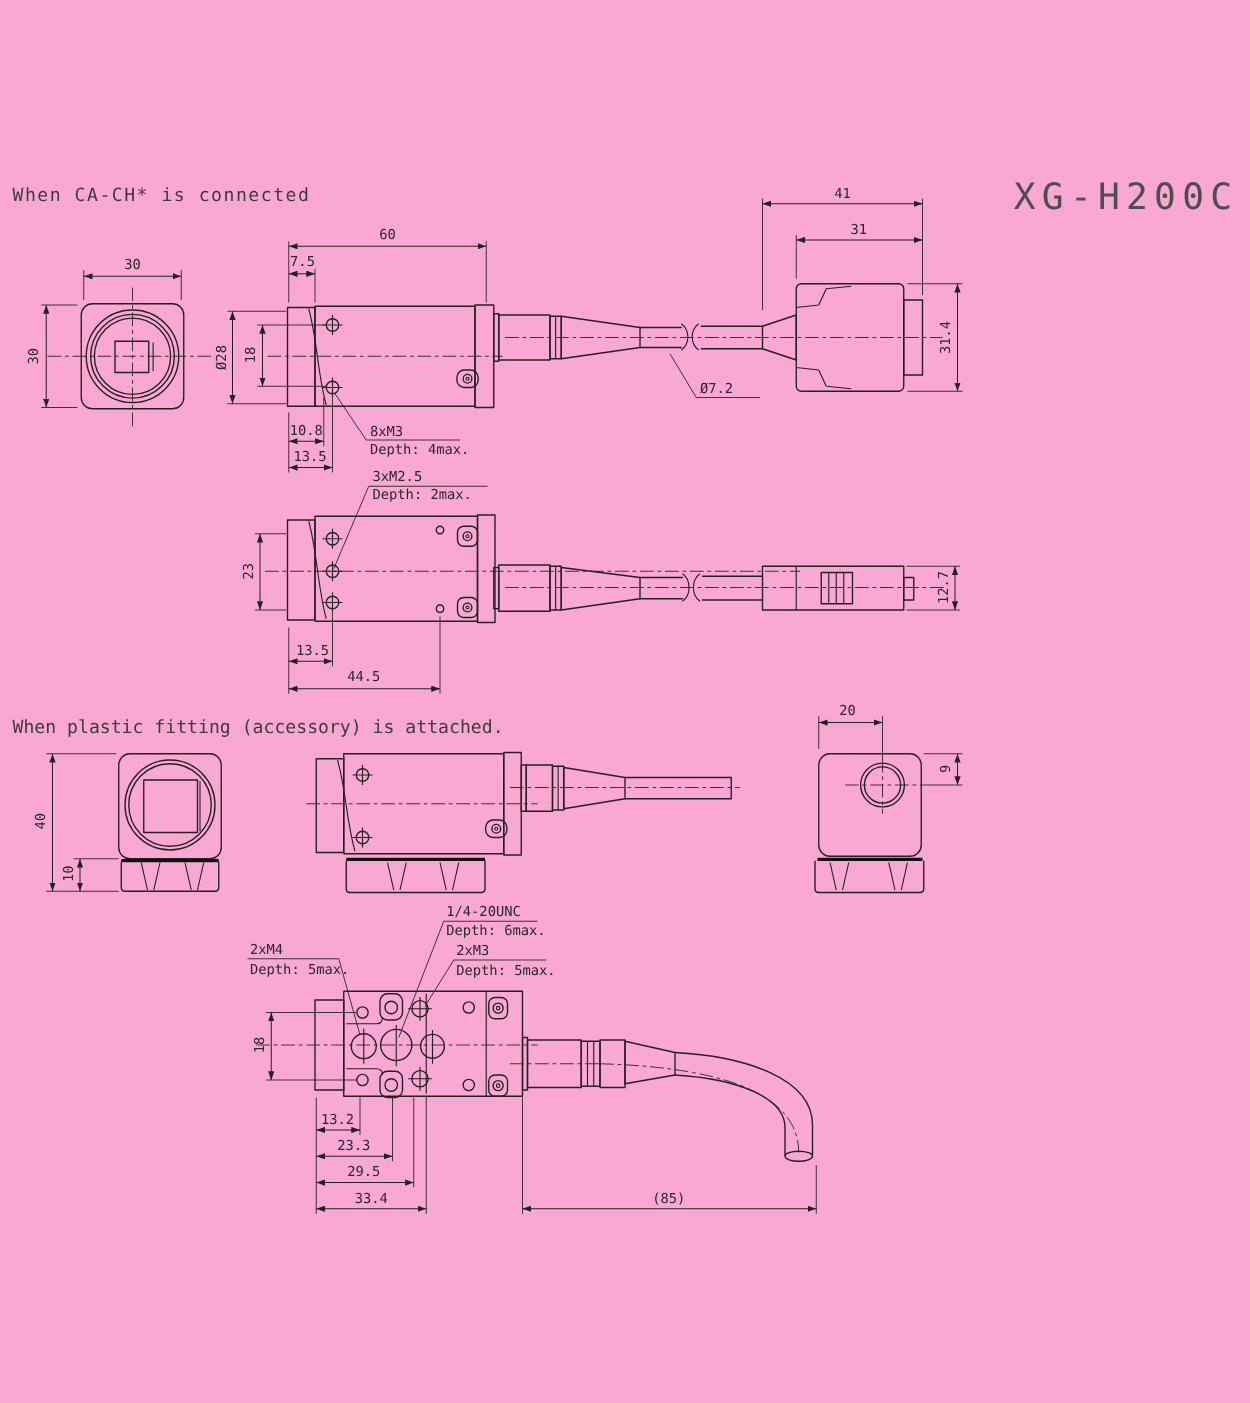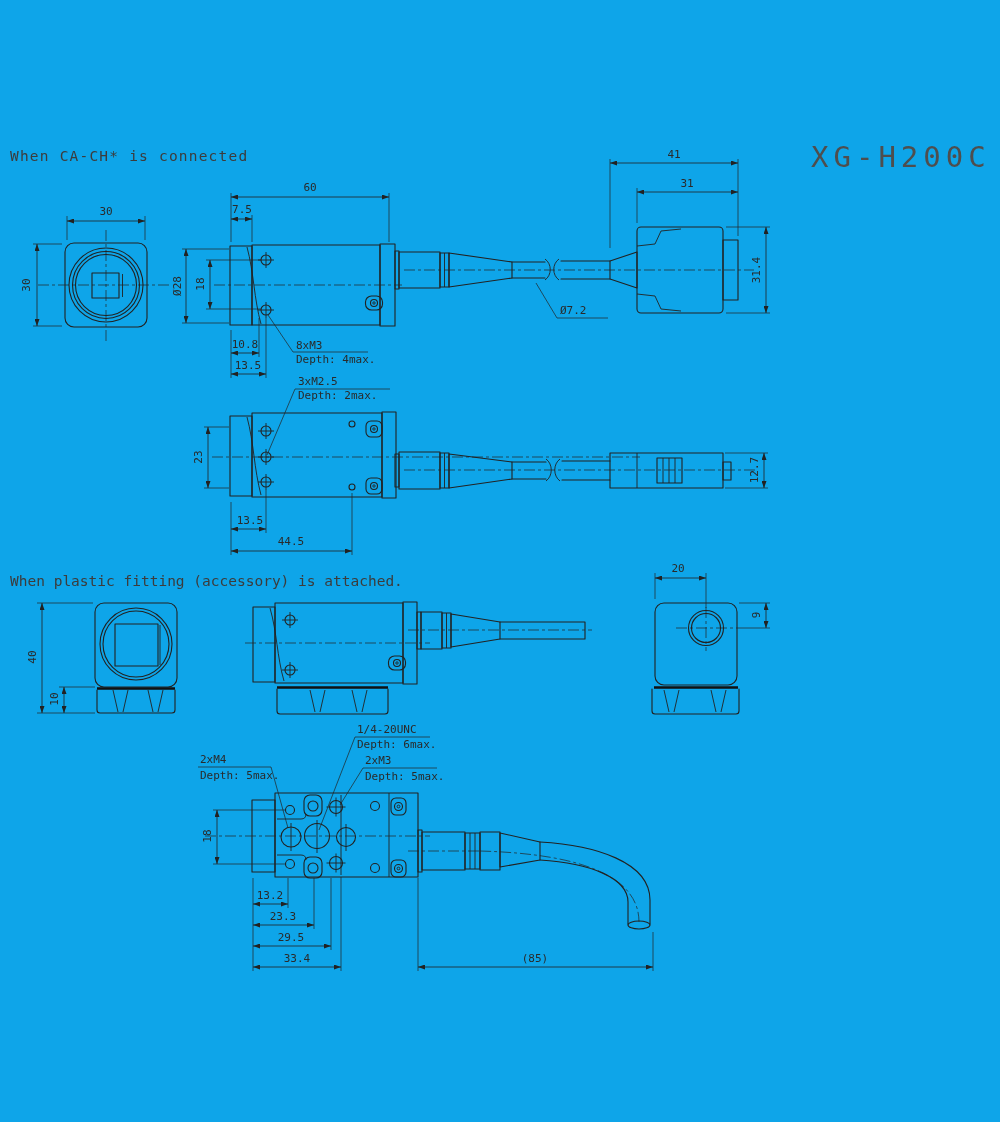--- a/index.html
+++ b/index.html
@@ -1,16 +1,16 @@
 <!DOCTYPE html>
 <html><head>
 <meta charset="utf-8">
 <style>
   html,body{margin:0;padding:0;background:#ffffff;}
-  .stage{position:relative;width:1000px;height:1122px;background:#0ea5e9;overflow:hidden;}
+  .stage{position:relative;width:1000px;height:1122px;background:#f9a8d4;overflow:hidden;}
   svg{display:block;}
   .s1{fill:none;stroke:#222;stroke-width:1.1;stroke-linejoin:round;stroke-linecap:round;}
   .s0{fill:none;stroke:#222;stroke-width:0.9;stroke-linejoin:round;}
   .cl{fill:none;stroke:#222;stroke-width:0.7;stroke-dasharray:11 3 3 3;}
   .dim{fill:none;stroke:#222;stroke-width:0.8;}
   .ext{fill:none;stroke:#222;stroke-width:0.7;}
   .thick{fill:none;stroke:#111;stroke-width:2.6;}
   .dtx{font-family:"DejaVu Sans Mono",monospace;font-size:11px;fill:#2a2a2a;}
   .ttl{font-family:"DejaVu Sans Mono",monospace;font-size:14.5px;fill:#3c3c3c;}
   .ttl1{letter-spacing:1.2px;}

